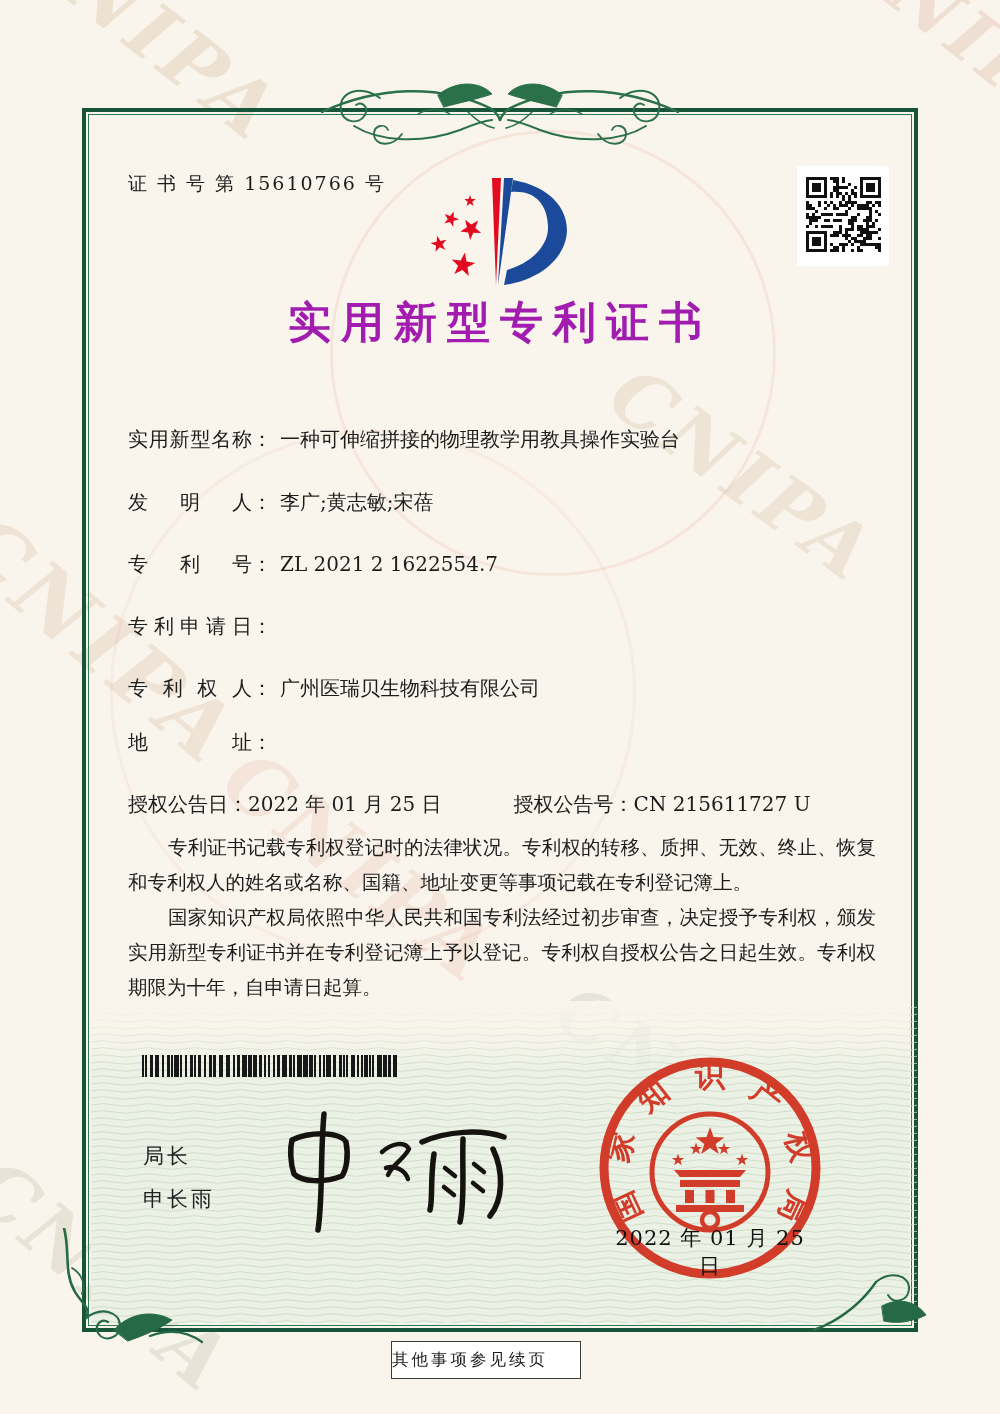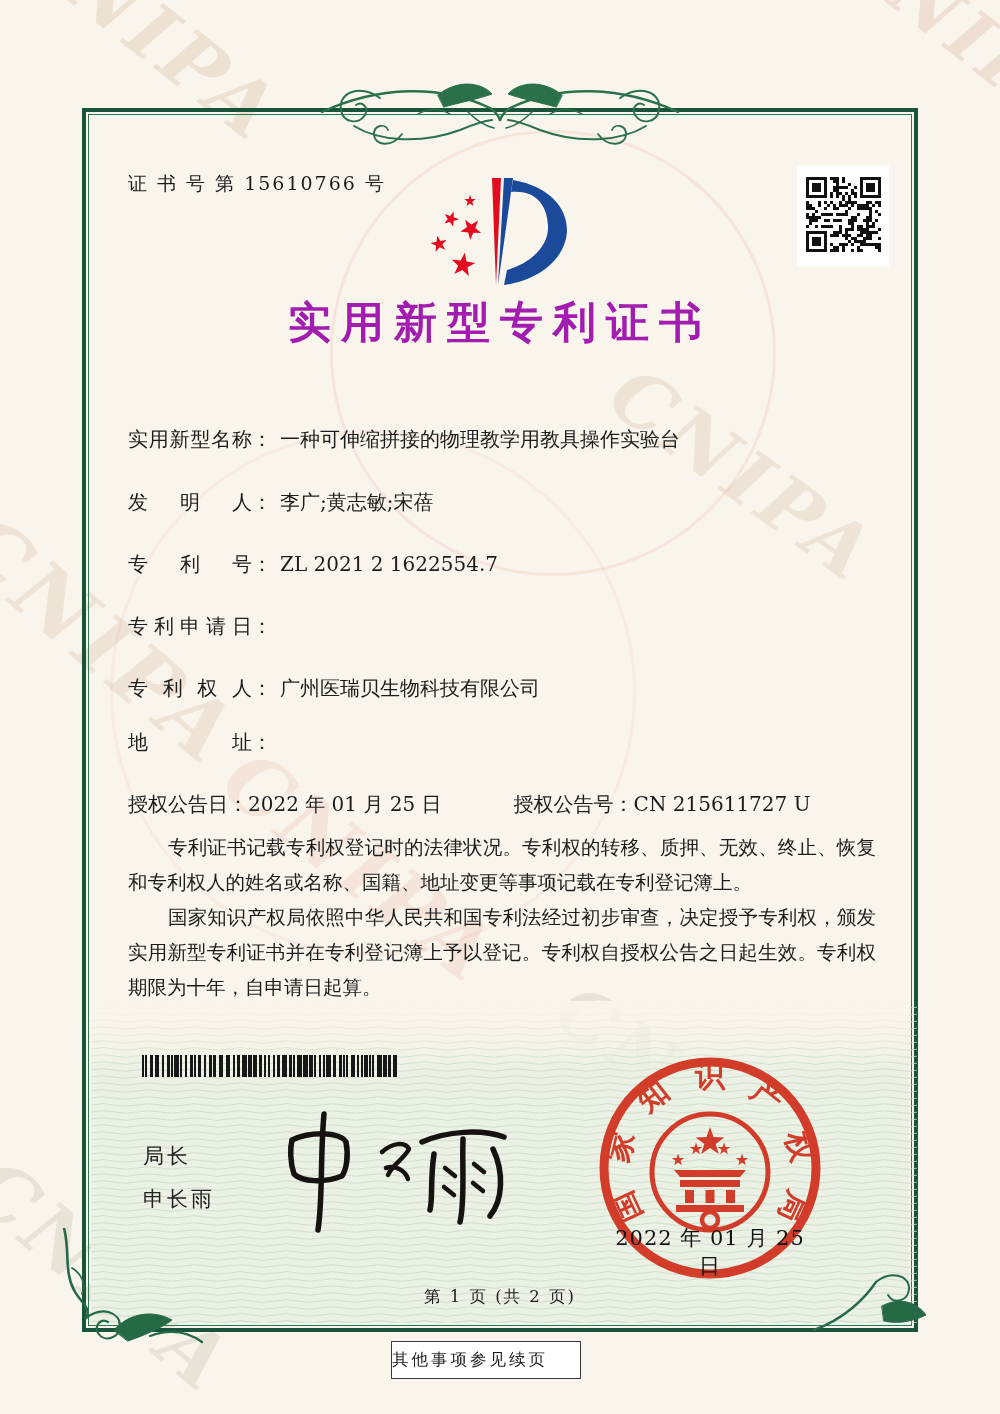--- a/index.html
+++ b/index.html
@@ -630,18 +630,17 @@
         <rect x="-25" y="18" width="9" height="13"></rect>
         <rect x="-4.5" y="18" width="9" height="13"></rect>
         <rect x="16" y="18" width="9" height="13"></rect>
         <rect x="-34" y="33" width="68" height="7"></rect>
         <circle cy="48" r="8" fill="none" stroke="#d0301c" stroke-width="4.5"></circle>
       </g>
     </g>
   </svg>
   <div class="seal-date">2022 年 01 月 25 日</div>
 
-  <div class="page-num">第 1 页 (共 2 页)</div>
   <div class="footer-box">
     <span>其他事项参见续页</span>
   </div>
 
 </div>
 
 </body></html>

